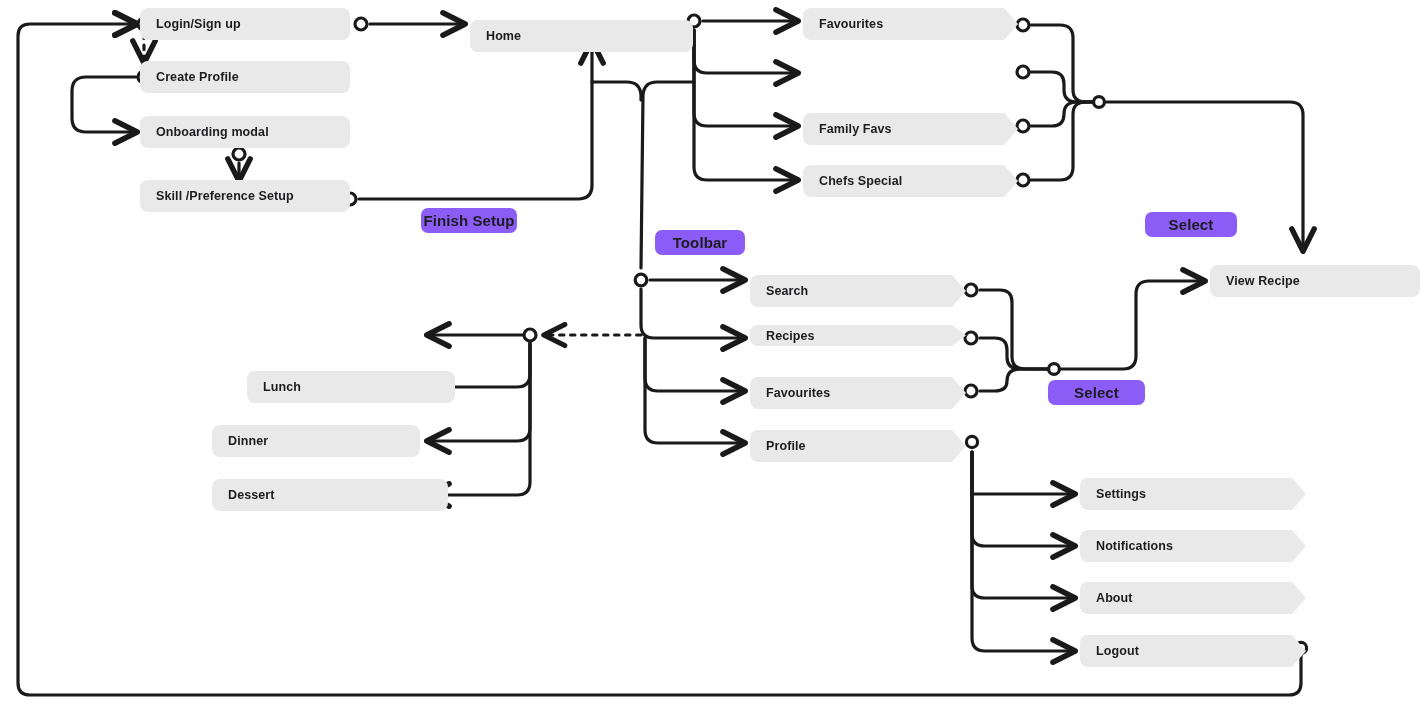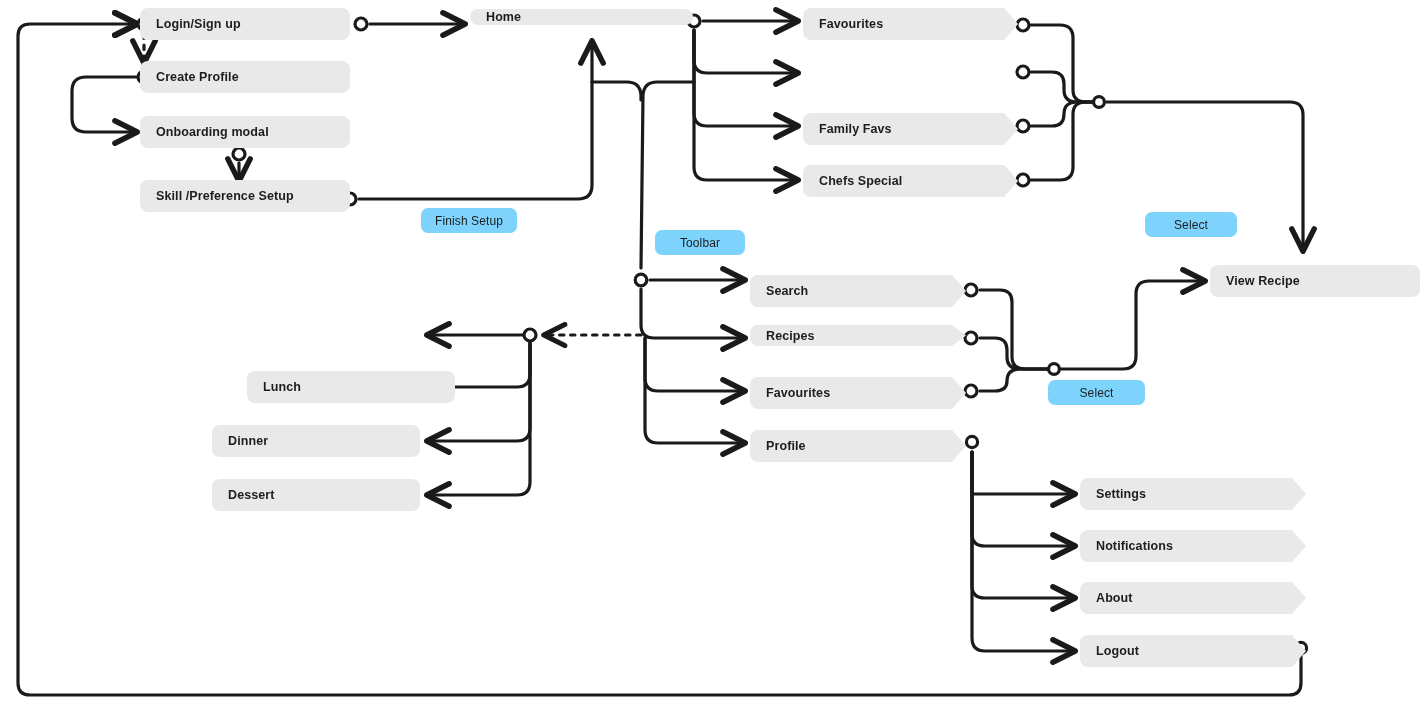--- a/index.html
+++ b/index.html
@@ -39,29 +39,29 @@
     font-weight: bold;
     letter-spacing: 0.1px;
     white-space: nowrap;
   }
   .node.notch {
     border-radius: 8px;
     clip-path: polygon(0 0, calc(100% - 14px) 0, 100% 50%, calc(100% - 14px) 100%, 0 100%);
   }
   .pill {
     position: absolute;
-    background: #7dd3fc;
+    background: #8b5cf6;
     border-radius: 7px;
     display: flex;
     align-items: center;
     justify-content: center;
     box-sizing: border-box;
     color: #1d1d1f;
-    font-size: 12px;
-    font-weight: normal;
+    font-size: 15px;
+    font-weight: bold;
     letter-spacing: 0.1px;
     white-space: nowrap;
   }
 </style>
 </head>
 <body>
 
 <div id="canvas">
 
   <svg id="wires" width="1427" height="710" viewBox="0 0 1427 710" xmlns="http://www.w3.org/2000/svg">
@@ -159,21 +159,21 @@
   </div>
 
   <div class="node" style="left:140px;top:61px;width:210px;height:32px;">
     <span>Create Profile</span>
   </div>
 
   <div class="node" style="left:140px;top:180px;width:210px;height:32px;">
     <span>Skill /Preference Setup</span>
   </div>
 
-  <div class="node" style="left:470px;top:9px;width:223px;height:16px;">
+  <div class="node" style="left:470px;top:20px;width:223px;height:32px;">
     <span>Home</span>
   </div>
 
   <div class="node notch" style="left:803px;top:8px;width:215px;height:32px;">
     <span>Favourites</span>
   </div>
 
 
   <div class="node notch" style="left:803px;top:113px;width:215px;height:32px;">
     <span>Family Favs</span>
@@ -205,21 +205,21 @@
 
 
   <div class="node" style="left:212px;top:371px;width:208px;height:32px;margin-left:35px;">
     <span>Lunch</span>
   </div>
 
   <div class="node" style="left:212px;top:425px;width:208px;height:32px;">
     <span>Dinner</span>
   </div>
 
-  <div class="node" style="left:212px;top:479px;width:208px;height:32px;">
+  <div class="node" style="left:212px;top:479px;width:236px;height:32px;">
     <span>Dessert</span>
   </div>
 
   <div class="node notch" style="left:1080px;top:478px;width:226px;height:32px;">
     <span>Settings</span>
   </div>
 
   <div class="node notch" style="left:1080px;top:530px;width:226px;height:32px;">
     <span>Notifications</span>
   </div>

